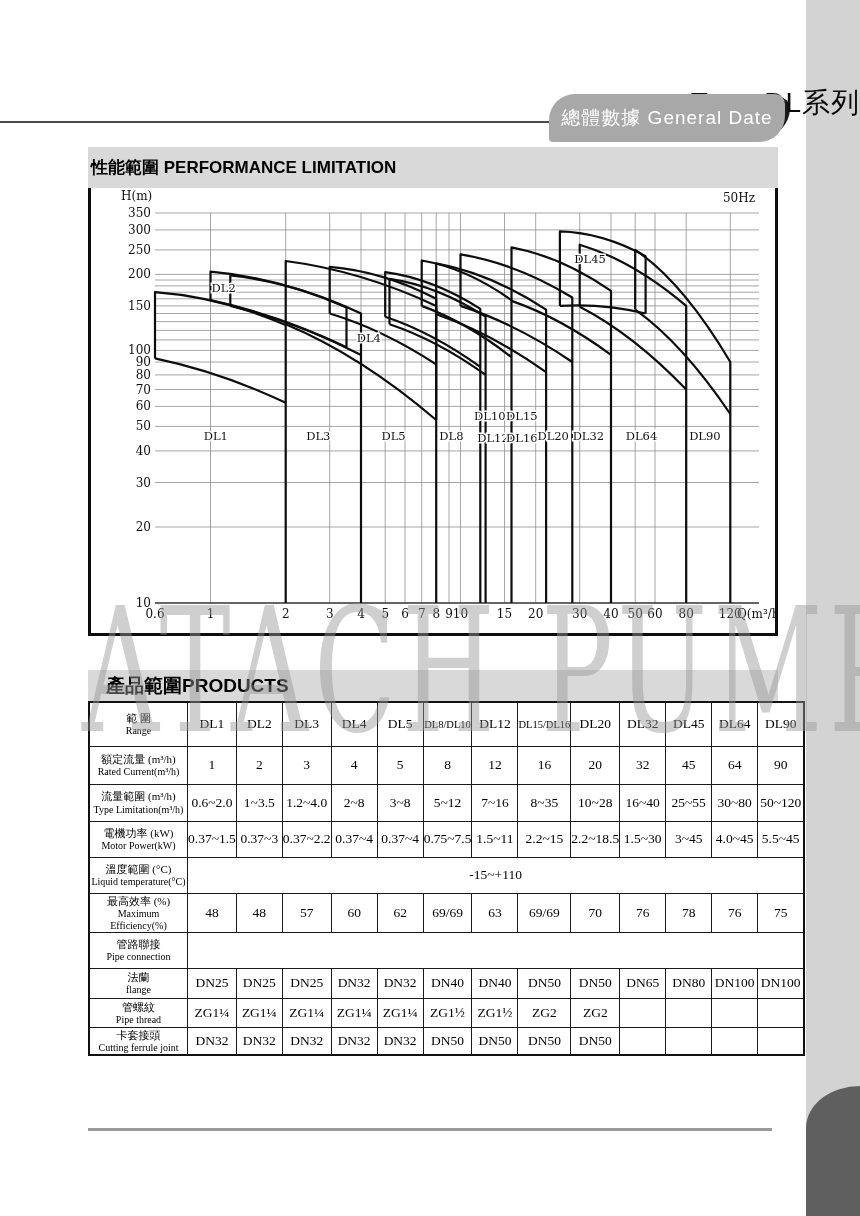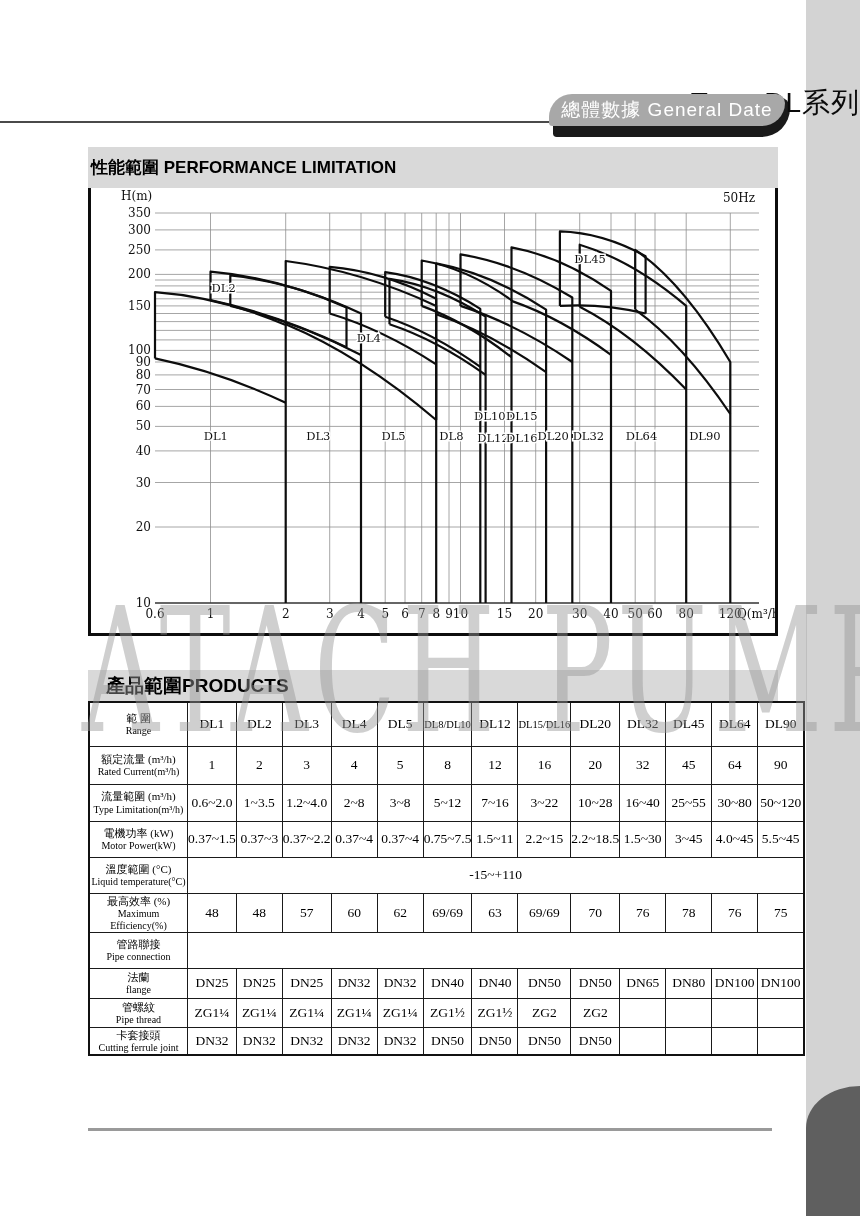--- a/index.html
+++ b/index.html
@@ -8,21 +8,21 @@
 
   .right-strip{position:absolute;left:806px;top:0;width:54px;height:1216px;background:#d3d3d3;}
   .corner-dark{position:absolute;left:806px;top:1086px;width:54px;height:130px;background:#5f5f5f;
                border-top-left-radius:54px 42px;}
 
   .page-title{position:absolute;left:30px;top:84px;width:830px;text-align:right;
               font-size:28px;letter-spacing:1px;color:#0a0a0a;z-index:2;}
   .title-rule{position:absolute;left:0;top:121px;width:608px;height:2px;background:#4a4a4a;}
   .tab-shadow{position:absolute;left:553px;top:97px;width:237px;height:40px;background:#1a1a1a;
               border-radius:26px 12px 30px 4px;z-index:1;}
-  .tab{position:absolute;left:549px;top:94px;width:236px;height:32px;background:#a8a8a8;
+  .tab{position:absolute;left:549px;top:94px;width:236px;height:48px;background:#a8a8a8;
        border-radius:26px 10px 26px 4px;color:#fff;font-size:19px;display:flex;
        align-items:center;justify-content:center;z-index:2;letter-spacing:1px;}
 
   .section-bar{position:absolute;left:88px;width:690px;background:#d9d9d9;display:flex;
                align-items:center;font-weight:bold;color:#000;z-index:3;}
   #perf-bar{top:147px;height:41px;font-size:17px;padding-left:3px;box-sizing:border-box;}
   #prod-bar{top:670px;height:31px;font-size:19px;padding-left:18px;box-sizing:border-box;}
 
   .chart-box{position:absolute;left:88px;top:179px;width:690px;height:457px;
              border:3px solid #0d0d0d;box-sizing:border-box;background:#fff;z-index:2;}
@@ -238,21 +238,21 @@
           <div class="zh">流量範圍 (m³/h)</div>
           <div class="en">Type Limitation(m³/h)</div>
         </td>
         <td class="datacell">0.6~2.0</td>
         <td class="datacell">1~3.5</td>
         <td class="datacell">1.2~4.0</td>
         <td class="datacell">2~8</td>
         <td class="datacell">3~8</td>
         <td class="datacell">5~12</td>
         <td class="datacell">7~16</td>
-        <td class="datacell">3~22</td>
+        <td class="datacell">8~35</td>
         <td class="datacell">10~28</td>
         <td class="datacell">16~40</td>
         <td class="datacell">25~55</td>
         <td class="datacell">30~80</td>
         <td class="datacell">50~120</td>
       </tr>
       <tr style="height:36px">
         <td class="lbl">
           <div class="zh">電機功率 (kW)</div>
           <div class="en">Motor Power(kW)</div>

